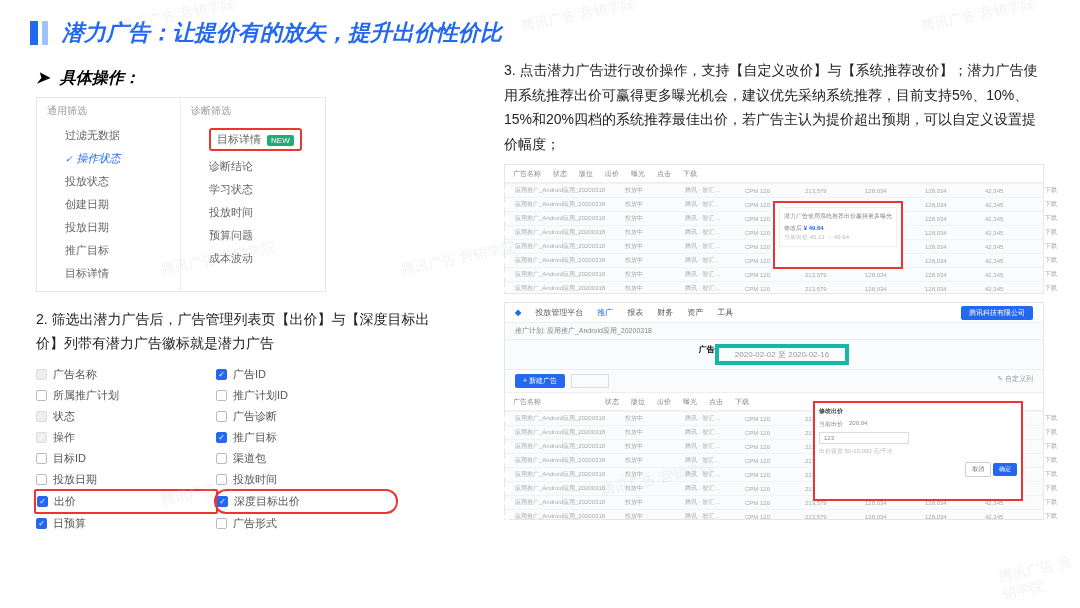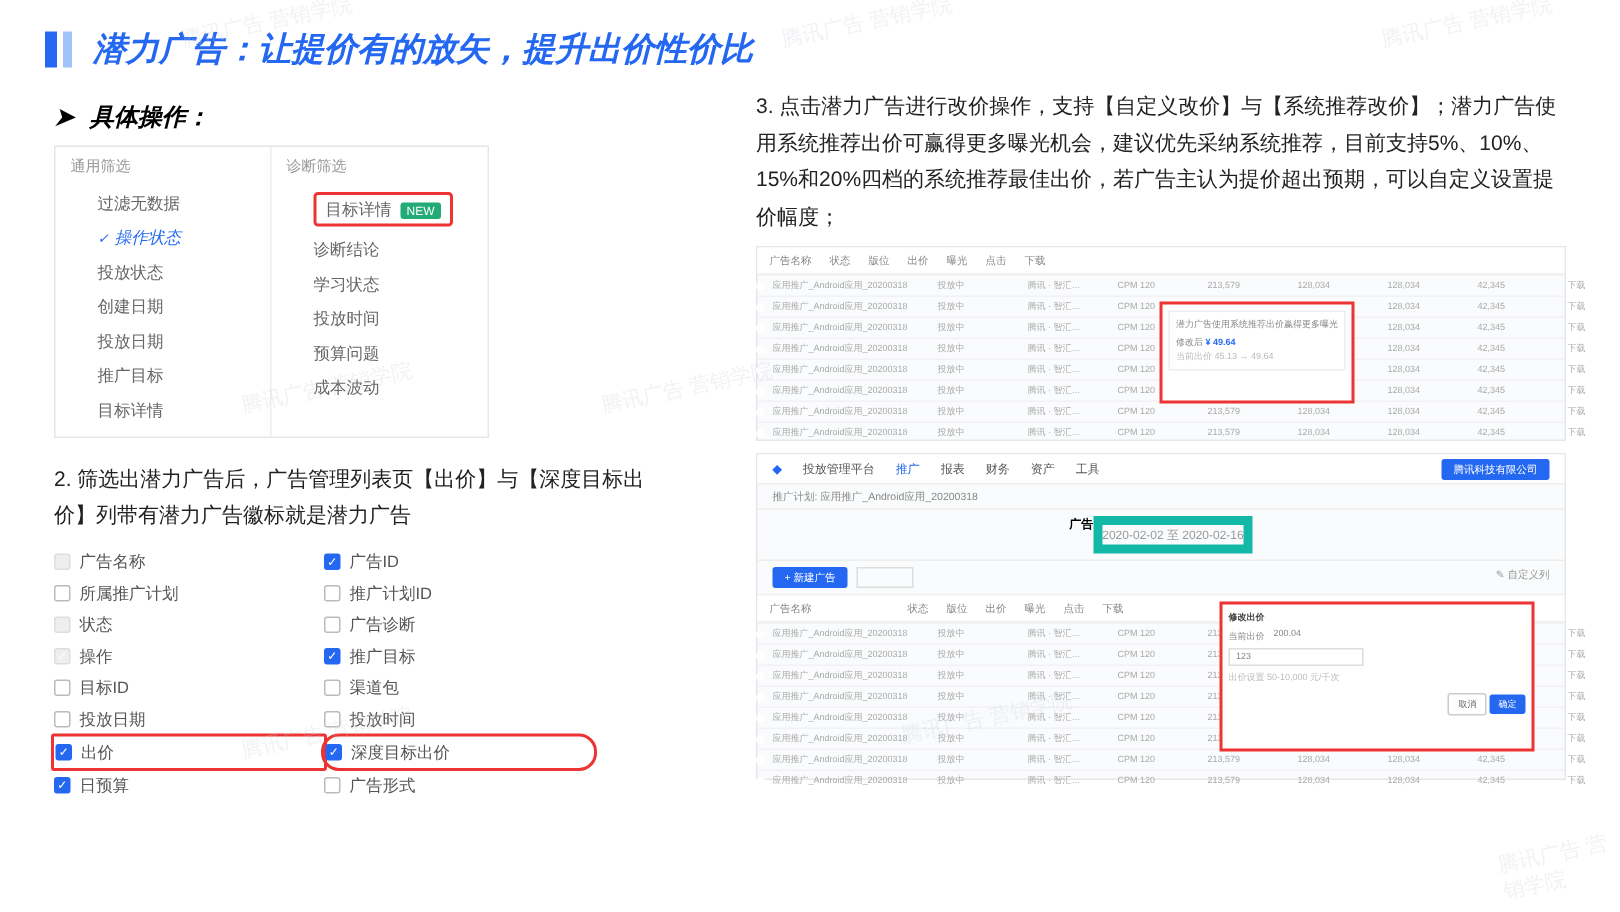--- a/index.html
+++ b/index.html
@@ -322,21 +322,21 @@
         <span style="color:#2468f2">推广</span>
         <span>报表</span>
         <span>财务</span>
         <span>资产</span>
         <span>工具</span>
         <span style="margin-left:auto" class="blue-pill">腾讯科技有限公司</span>
       </div>
       <div style="font-size:7px;color:#888;padding:3px 10px;border-bottom:1px solid #eee">推广计划: 应用推广_Android应用_20200318</div>
       <div style="display:flex;justify-content:center;padding:4px 10px;font-size:8px;border-bottom:1px solid #eee">
         <span style="font-weight:bold">广告</span>
-        <span style="color:#999;border:6px solid #14b8a6;padding:1px 0">2020-02-02 至 2020-02-16</span>
+        <span style="color:#999;border:4px solid #14b8a6;padding:1px 16px">2020-02-02 至 2020-02-16</span>
       </div>
       <div style="padding:4px 10px;font-size:7px;color:#999;border-bottom:1px solid #eee;display:flex;gap:6px">
         <span class="blue-pill">+ 新建广告</span>
         <span style="border:1px solid #ddd;padding:1px 18px"></span>
         <span style="margin-left:auto">✎ 自定义列</span>
       </div>
       <div class="shot-head">
         <span style="flex:0 0 80px">广告名称</span>
           <span>状态</span>
           <span>版位</span>

